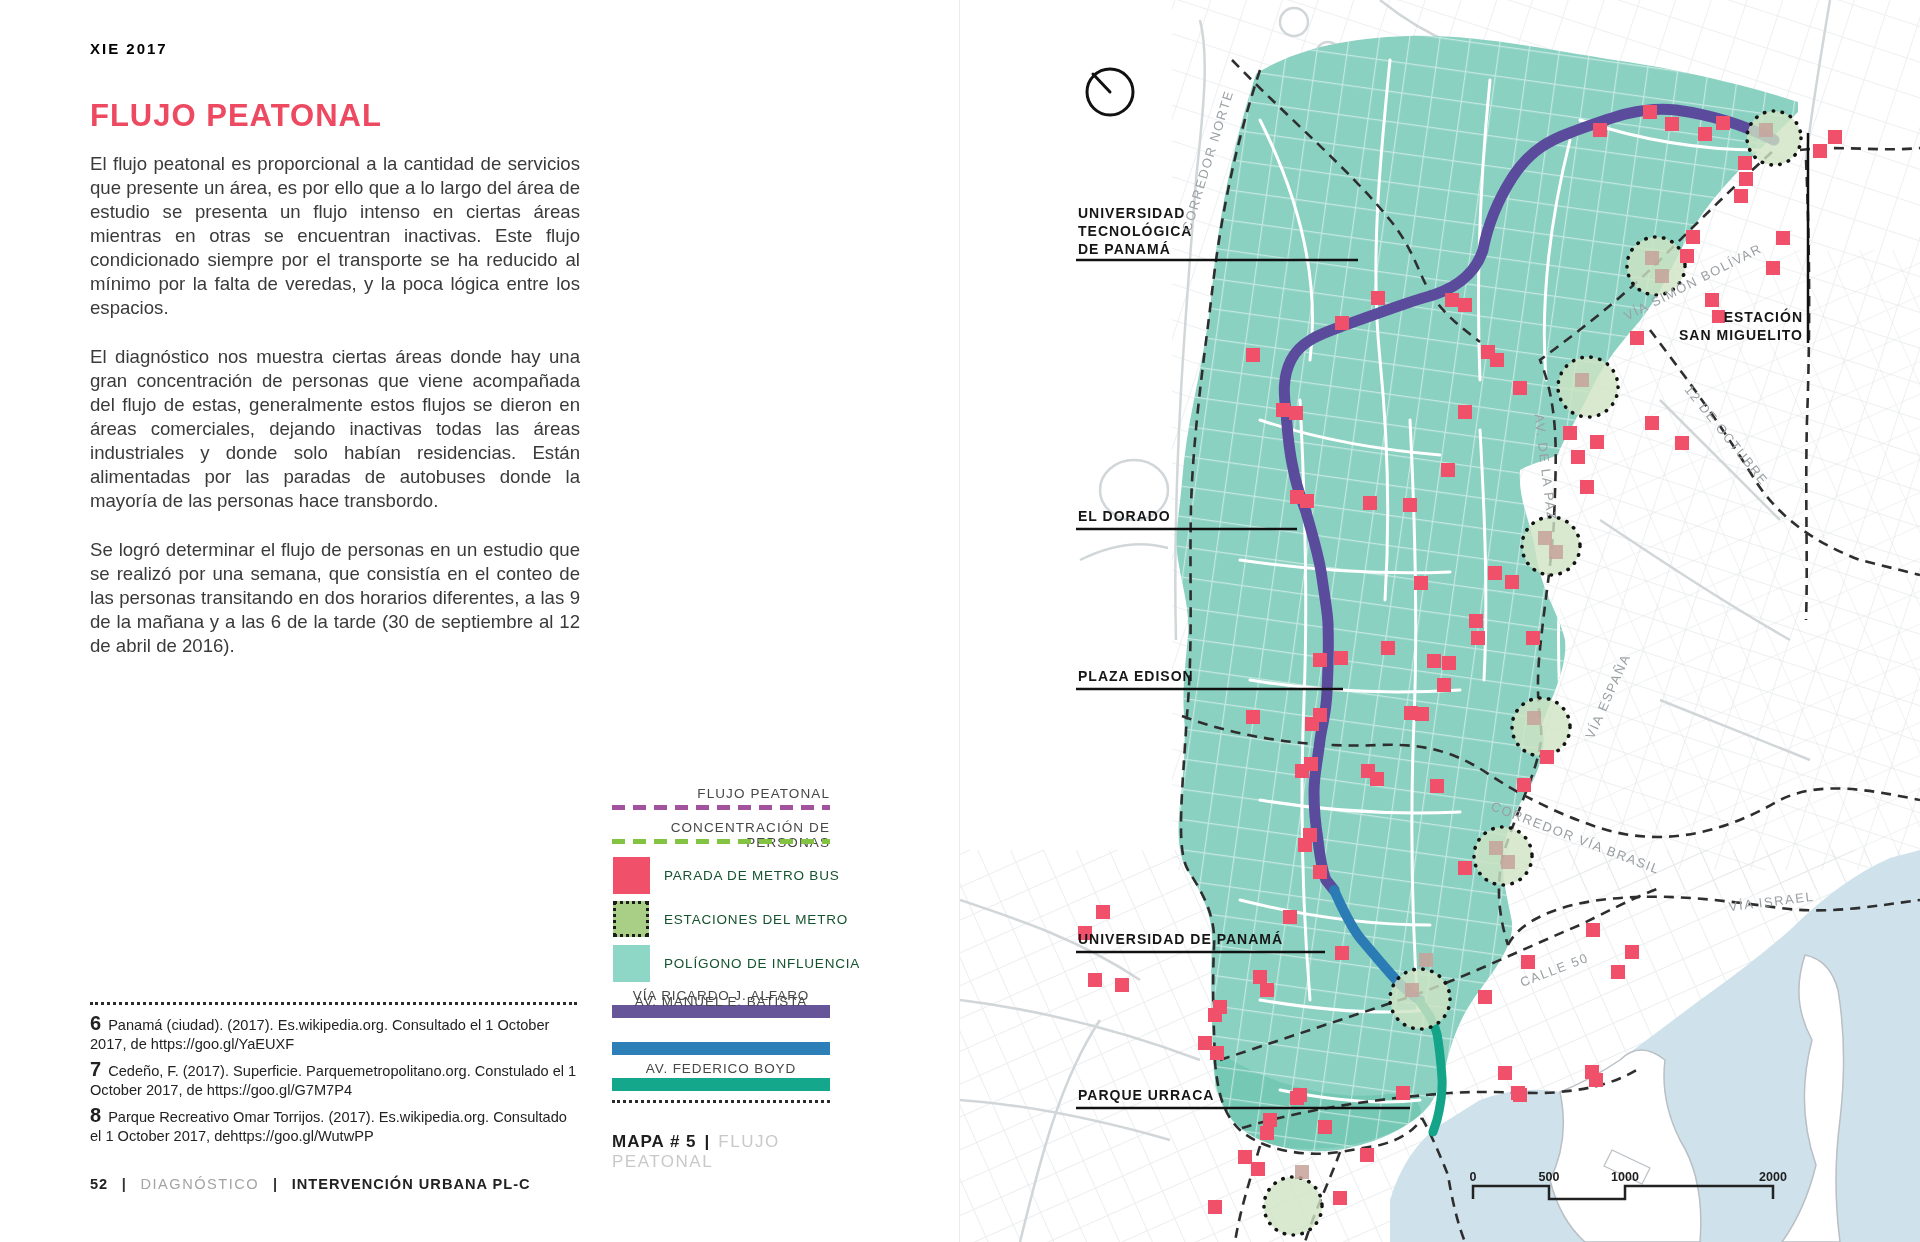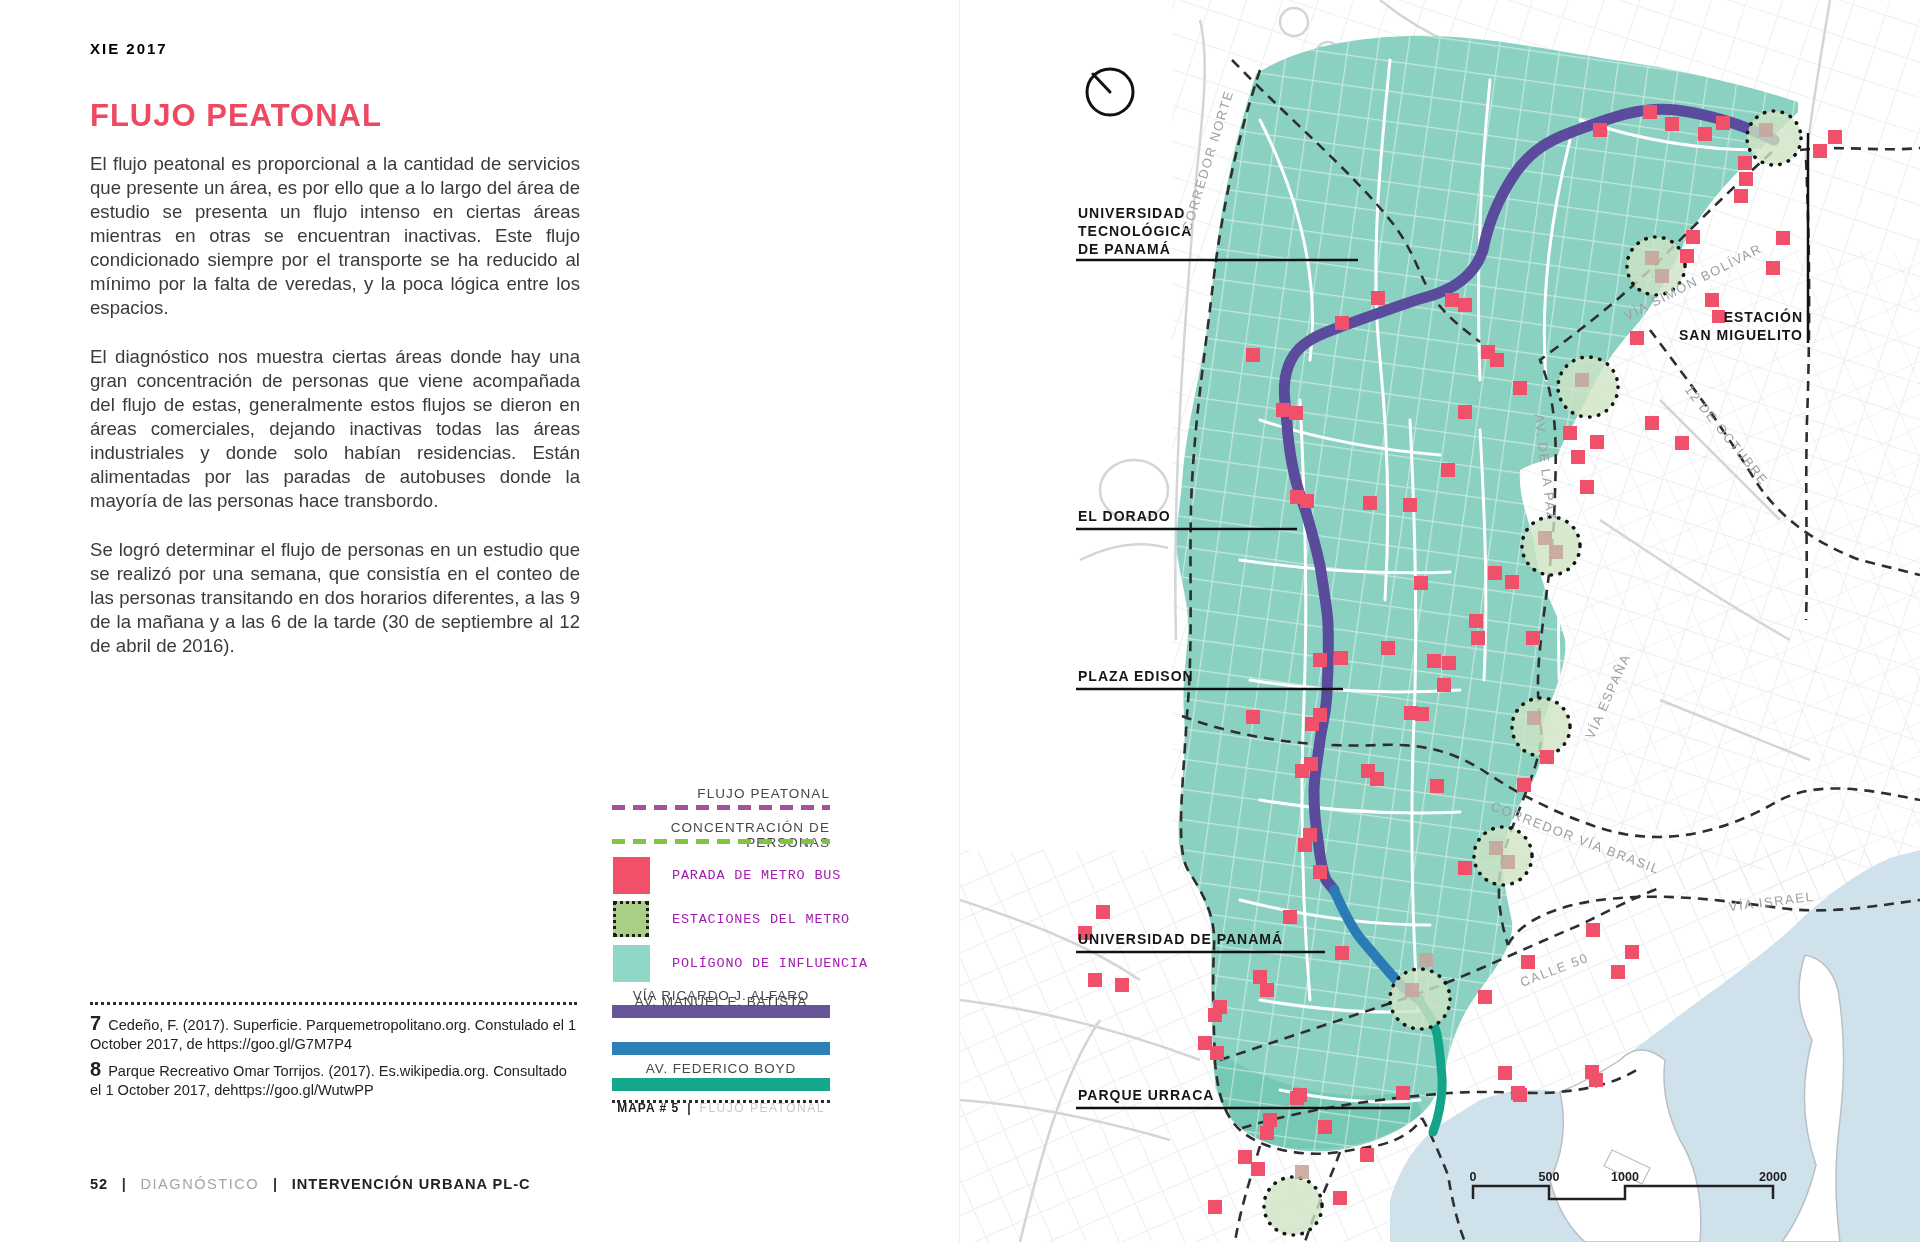--- a/index.html
+++ b/index.html
@@ -24,25 +24,25 @@
   #legend{left:612px;top:0;width:218px;height:1242px;}
   .leg-line-label{position:absolute;right:0;width:100%;text-align:right;font-size:13.5px;letter-spacing:1.1px;color:#474747;}
   .dashbar{position:absolute;left:0;width:100%;height:5px;}
   .dash-purple{background:repeating-linear-gradient(90deg,#a3539e 0,#a3539e 13px,transparent 13px,transparent 21px);}
   .dash-green{background:repeating-linear-gradient(90deg,#82c341 0,#82c341 13px,transparent 13px,transparent 21px);}
   .leg-row{position:absolute;left:0;width:100%;height:40px;}
   .swatch{position:absolute;left:1px;top:0;width:37px;height:37px;}
   .sw-pink{background:#f0506a;}
   .sw-metro{background:#a9cf86;border:3.5px dotted #1c1c1c;width:30px;height:30px;}
   .sw-teal{background:#8ed6c6;}
-  .leg-row .lbl{position:absolute;left:60px;top:0;height:38px;line-height:38px;font-size:13.5px;letter-spacing:.8px;color:#a21caf;white-space:nowrap;font-family:Liberation Mono, monospace;}
+  .leg-row .lbl{position:absolute;left:52px;top:0;height:38px;line-height:38px;font-size:13.5px;letter-spacing:.8px;color:#14532d;white-space:nowrap;}
   .roadlbl{position:absolute;right:0;width:100%;text-align:center;font-size:13.5px;letter-spacing:.9px;color:#474747;}
   .roadbar{position:absolute;left:0;width:100%;height:13px;}
   #leg-sep{position:absolute;left:0;top:1100px;width:100%;border-top:3px dotted #2b2b2b;}
-  #map-caption{position:absolute;left:0;top:1101px;width:100%;text-align:center;font-size:12px;letter-spacing:1px;}
+  #map-caption{position:absolute;left:0;top:1132px;width:100%;text-align:left;font-size:17px;letter-spacing:1px;}
   #map-caption .cap-b{font-weight:800;color:#1e1e1e;}
   #map-caption .cap-sep{font-weight:700;color:#1e1e1e;margin:0 8px;}
   #map-caption .cap-l{color:#c9c9c9;letter-spacing:1.5px;}
   
   #map-wrap{left:960px;top:0;width:960px;height:1242px;}
   #page-divide{left:959px;top:0;width:1px;height:1242px;background:#ececec;}
   svg text{font-family:"Liberation Sans",sans-serif;}
   .poi{font-size:14px;font-weight:700;letter-spacing:1px;fill:#161616;}
   .road-label{font-size:13px;letter-spacing:1.6px;fill:#9aa0a3;}
   .scale-num{font-size:12.5px;font-weight:700;fill:#1d1d1d;}
@@ -54,20 +54,23 @@
 <h1 class="abs" id="page-title" style="margin:0">FLUJO PEATONAL</h1>
 
 <div class="abs" id="body-copy">
   <p>El flujo peatonal es proporcional a la cantidad de servicios que presente un área, es por ello que a lo largo del área de estudio se presenta un flujo intenso en ciertas áreas mientras en otras se encuentran inactivas. Este flujo condicionado siempre por el transporte se ha reducido al mínimo por la falta de veredas, y la poca lógica entre los espacios.</p>
   <p>El diagnóstico nos muestra ciertas áreas donde hay una gran concentración de personas que viene acompañada del flujo de estas, generalmente estos flujos se dieron en áreas comerciales, dejando inactivas todas las áreas industriales y donde solo habían residencias. Están alimentadas por las paradas de autobuses donde la mayoría de las personas hace transbordo.</p>
   <p>Se logró determinar el flujo de personas en un estudio que se realizó por una semana, que consistía en el conteo de las personas transitando en dos horarios diferentes, a las 9 de la mañana y a las 6 de la tarde (30 de septiembre al 12 de abril de 2016).</p>
 </div>
 
 <div class="abs dotted-rule" id="fn-rule"></div>
 <div class="abs" id="footnotes">
+  <div class="footnote">
+    <span class="fn-num">6</span><span>Panamá (ciudad). (2017). Es.wikipedia.org. Consultado el 1 October 2017, de https://goo.gl/YaEUXF</span>
+  </div>
   <div class="footnote">
     <span class="fn-num">7</span><span>Cedeño, F. (2017). Superficie. Parquemetropolitano.org. Constulado el 1 October 2017, de https://goo.gl/G7M7P4</span>
   </div>
   <div class="footnote">
     <span class="fn-num">8</span><span>Parque Recreativo Omar Torrijos. (2017). Es.wikipedia.org. Consultado el 1 October 2017, dehttps://goo.gl/WutwPP</span>
   </div>
 </div>
 
 <div class="abs" id="page-footer">
   <span class="pg">52</span>

